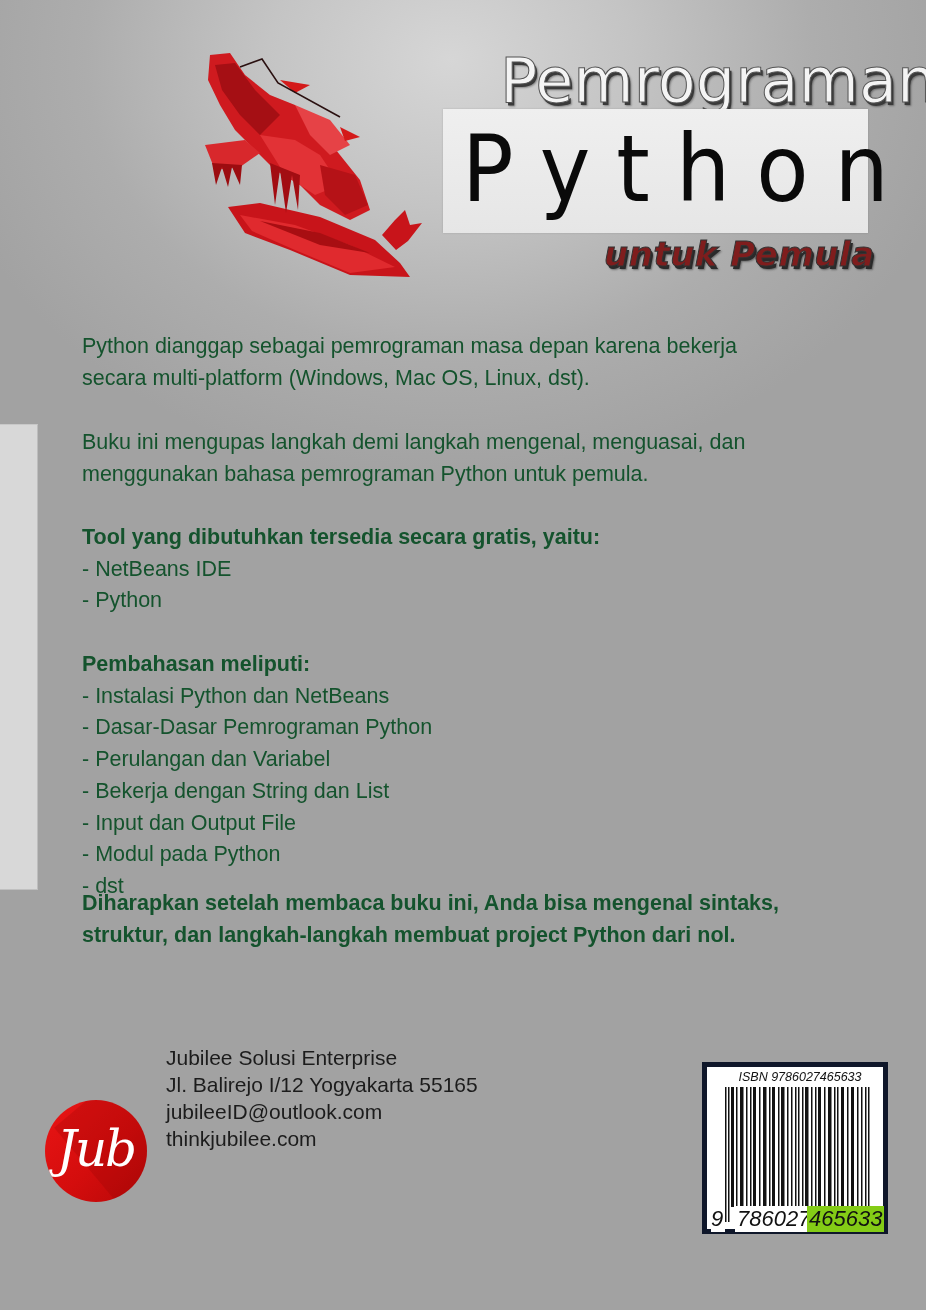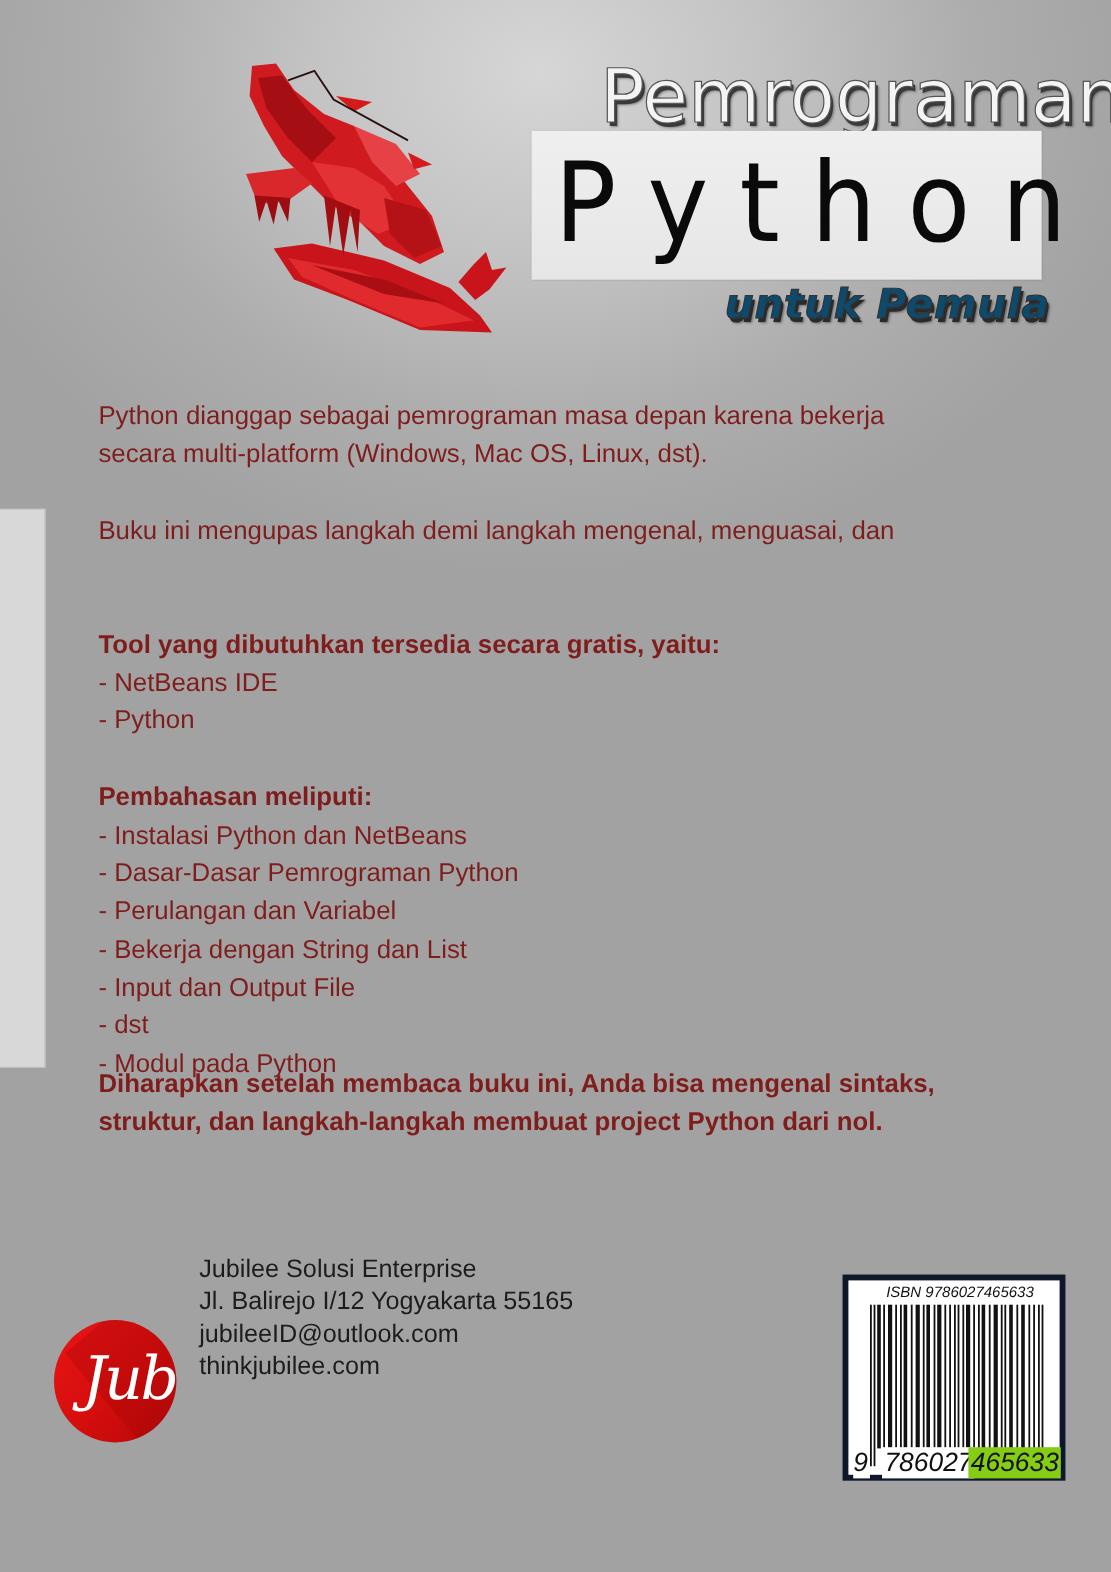--- a/index.html
+++ b/index.html
@@ -38,51 +38,51 @@
     position:absolute; left:462px; top:118px; width:400px;
     font-family:"DejaVu Sans", sans-serif;
     font-size:92px; font-weight:normal; letter-spacing:28px;
     color:#0a0a0a; line-height:104px; white-space:nowrap;
     transform:scaleX(0.93); transform-origin:left top;
   }
   .title-sub {
     position:absolute; left:604px; top:234px; width:260px;
     font-family:"DejaVu Sans", sans-serif;
     font-size:34px; font-weight:bold; font-style:italic;
-    color:#0c4a6e; line-height:40px; white-space:nowrap;
+    color:#7f1d1d; line-height:40px; white-space:nowrap;
     -webkit-text-stroke:1px #333;
     text-shadow: 2px 3px 0 #2a2a2a, 3px 4px 2px rgba(0,0,0,0.4);
     letter-spacing:0.5px;
   }
 
   .body-text {
     position:absolute; left:82px; width:760px;
     font-family:"Liberation Sans", sans-serif;
-    font-size:21.5px; line-height:31.7px; color:#7f1d1d;
+    font-size:21.5px; line-height:31.7px; color:#14532d;
   }
   .body-text p { margin:0; }
   .intro { top:331px; }
   .intro2 { top:427px; }
   .tools { top:522px; }
   .topics { top:649px; }
   .closing { top:888px;font-weight:bold; }
   .heading { font-weight:bold; }
 
   .publisher-logo {
     position:absolute; left:45px; top:1100px; width:102px; height:102px;
     border-radius:50%;
     background:linear-gradient(135deg,#e91515 0%,#d40d0d 55%,#b80808 100%);
     overflow:hidden;
   }
   .publisher-logo .shade {
     position:absolute; left:50px; top:-20px; width:90px; height:160px;
     background:rgba(120,0,0,0.18); transform:rotate(-40deg);
   }
   .publisher-logo .mark {
-    position:absolute; left:0; top:16px; width:102px; text-align:right;
+    position:absolute; left:0; top:16px; width:102px; text-align:center;
     font-family:"DejaVu Serif", serif; font-style:italic;
     font-size:50px; color:#fff; line-height:66px; letter-spacing:-2px;
   }
   .publisher-info {
     position:absolute; left:166px; top:1044px;
     font-family:"Liberation Sans", sans-serif;
     font-size:21px; line-height:27px; color:#1c1c1c;
   }
   .publisher-info div { white-space:nowrap; }
 
@@ -138,37 +138,38 @@
 <div class="title-main">Python</div>
 <div class="title-sub">untuk Pemula</div>
 
 <div class="body-text intro">
   <p>Python dianggap sebagai pemrograman masa depan karena bekerja</p>
   <p>secara multi-platform (Windows, Mac OS, Linux, dst).</p>
 </div>
 
 <div class="body-text intro2">
   <p>Buku ini mengupas langkah demi langkah mengenal, menguasai, dan</p>
+  <p>menggunakan bahasa pemrograman Python untuk pemula.</p>
 </div>
 
 <div class="body-text tools">
   <p class="heading">Tool yang dibutuhkan tersedia secara gratis, yaitu:</p>
   <p>- NetBeans IDE</p>
   <p>- Python</p>
 </div>
 
 <div class="body-text topics">
   <p class="heading">Pembahasan meliputi:</p>
   <p>- Instalasi Python dan NetBeans</p>
   <p>- Dasar-Dasar Pemrograman Python</p>
   <p>- Perulangan dan Variabel</p>
   <p>- Bekerja dengan String dan List</p>
   <p>- Input dan Output File</p>
+  <p>- Modul pada Python</p>
   <p>- dst</p>
-  <p>- Modul pada Python</p>
 </div>
 
 <div class="body-text closing">
   <p>Diharapkan setelah membaca buku ini, Anda bisa mengenal sintaks,</p>
   <p>struktur, dan langkah-langkah membuat project Python dari nol.</p>
 </div>
 
 <div class="publisher-logo">
   <div class="shade"></div>
   <div class="mark">Jub</div>

